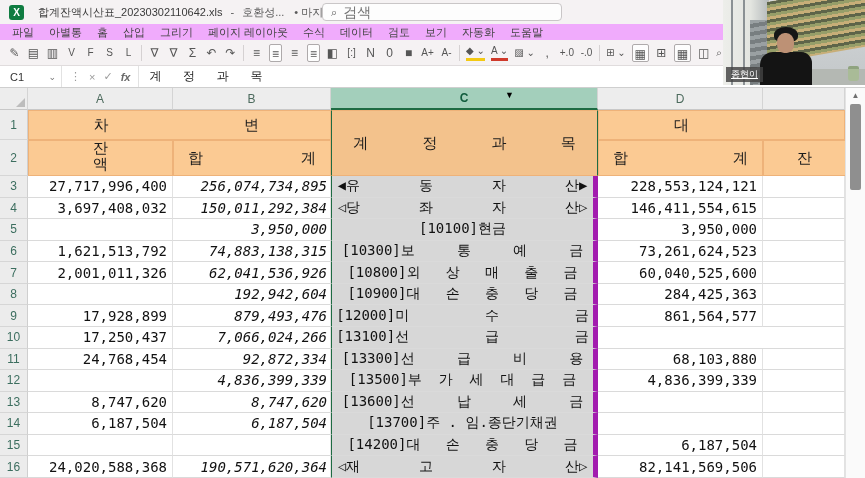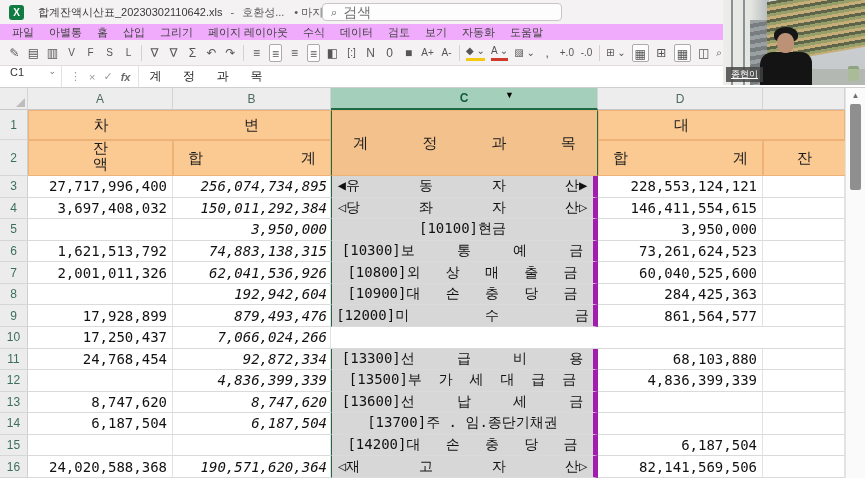--- a/index.html
+++ b/index.html
@@ -25,21 +25,21 @@
   .ribbon { position:absolute; top:40px; left:0; width:865px; height:26px; background:#f5f2f3; border-bottom:1px solid #e0dcdd; display:flex; align-items:center; gap:6px; padding-left:8px; overflow:hidden; }
   .ric { font-size:12px; color:#565656; min-width:13px; text-align:center; line-height:18px; height:18px; }
   .ric.boxed { border:1px solid #aeaaab; background:#fdfdfd; border-radius:2px; padding:0 2px; }
   .ric.small { font-size:10px; }
   .ric.fillc { border-bottom:3px solid #f3c913; line-height:14px; height:17px; }
   .ric.fontc { border-bottom:3px solid #cf3a2b; line-height:14px; height:17px; }
   .rdiv { width:1px; height:16px; background:#d5d1d2; }
 
   
   .fbar { position:absolute; top:66px; left:0; width:865px; height:22px; background:#fff; border-bottom:1px solid #cfcfcf; display:flex; align-items:center; }
-  .namebox { width:62px; height:100%; border-right:1px solid #e2e2e2; display:flex; align-items:flex-start; padding-left:10px; font-size:11px; color:#333; }
+  .namebox { width:62px; height:100%; border-right:1px solid #e2e2e2; display:flex; align-items:center; padding-left:10px; font-size:11px; color:#333; }
   .namebox .dd { margin-left:auto; margin-right:5px; color:#777; font-size:9px; }
   .fbtns { display:flex; align-items:center; gap:8px; padding:0 8px; color:#9a9a9a; font-size:11px; border-right:1px solid #e2e2e2; height:100%; }
   .fbtns .fx { font-style:italic; color:#6a6a6a; font-weight:bold; }
   .fvalue { padding-left:10px; font-size:12px; color:#222; font-family:"DejaVu Sans Mono",monospace; white-space:pre; }
 
   
   .sheet { position:absolute; top:88px; left:0; width:845px; height:390px; background:#fff; }
   .colhead { display:flex; height:22px; background:#ededed; }
   .ch { border-right:1px solid #d4d4d4; border-bottom:1px solid #c8c8c8; display:flex; align-items:center; justify-content:center; font-size:12px; color:#4d6b5e; background:#ededed; }
   .corner { width:28px; position:relative; }
@@ -270,20 +270,21 @@
       <div class="cell ca">17,928,899</div>
       <div class="cell cb">879,493,476</div>
       <div class="cell cc">[12000]미         수         금</div>
       <div class="cell cd">861,564,577</div>
       <div class="cell ce"></div>
     </div>
   <div class="drow">
       <div class="rh">10</div>
       <div class="cell ca">17,250,437</div>
       <div class="cell cb">7,066,024,266</div>
+      <div class="cell cc">[13100]선         급         금</div>
       <div class="cell ce"></div>
     </div>
   <div class="drow">
       <div class="rh">11</div>
       <div class="cell ca">24,768,454</div>
       <div class="cell cb">92,872,334</div>
       <div class="cell cc">[13300]선     급     비     용</div>
       <div class="cell cd">68,103,880</div>
       <div class="cell ce"></div>
     </div>

